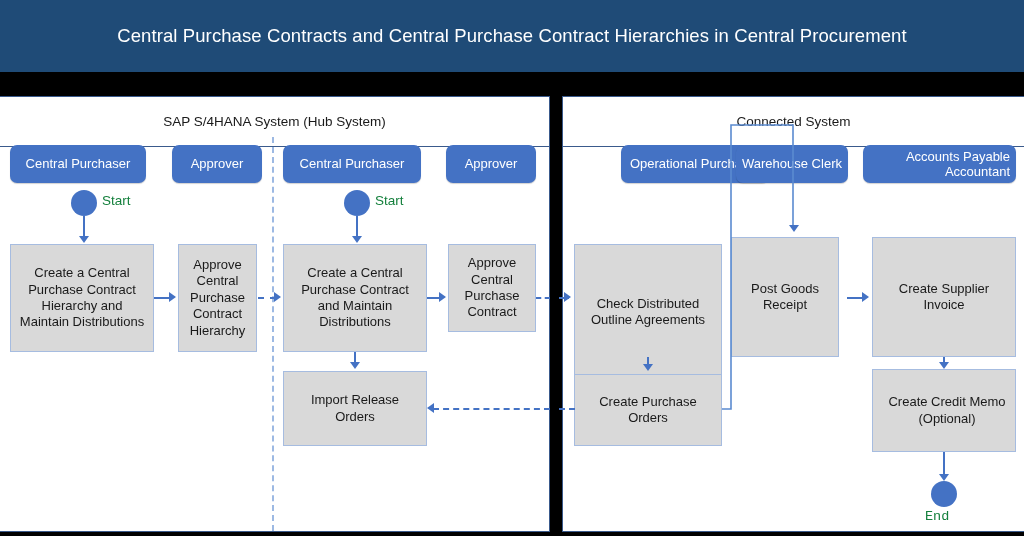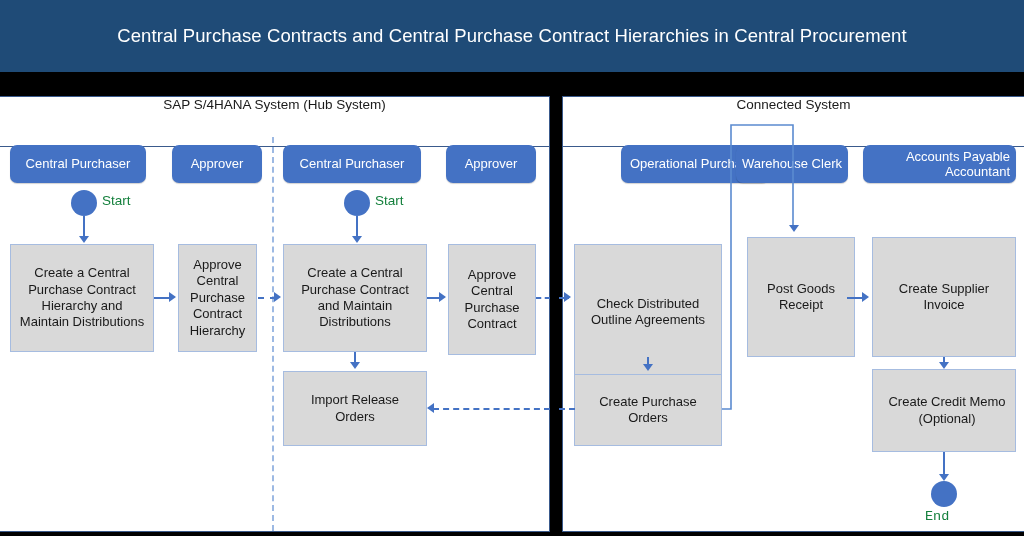--- a/index.html
+++ b/index.html
@@ -28,21 +28,21 @@
     position:absolute;background:#ffffff;
     border:1px solid #3A5A8C;
     box-sizing:border-box;
   }
   #pool-left{left:0px;top:96px;width:550px;height:436px;border-left:none;}
   #pool-right{left:562px;top:96px;width:462px;height:436px;border-right:none;}
 
   .lane-head{
     position:absolute;left:0;top:0;right:0;height:50px;
     border-bottom:1px solid #3A5A8C;
-    display:flex;justify-content:center;
+    display:flex;align-items:center;justify-content:center;
     box-sizing:border-box;background:#ffffff;
   }
   .lane-head .txt{font-size:13.5px;color:#1a1a1a;}
 
   
   .lane-divider{
     position:absolute;top:40px;bottom:0px;width:0;
     border-left:2px dashed #9DB9E3;
   }
 
@@ -143,21 +143,21 @@
 
     <div class="task" style="left:10px;top:147px;width:144px;height:108px;">
       <span>Create a Central Purchase Contract Hierarchy and Maintain Distributions</span>
     </div>
     <div class="task" style="left:178px;top:147px;width:79px;height:108px;">
       <span>Approve Central Purchase Contract Hierarchy</span>
     </div>
     <div class="task" style="left:283px;top:147px;width:144px;height:108px;">
       <span>Create a Central Purchase Contract and Maintain Distributions</span>
     </div>
-    <div class="task" style="left:448px;top:147px;width:88px;height:111px;">
+    <div class="task" style="left:448px;top:147px;width:88px;height:88px;">
       <span>Approve Central Purchase Contract</span>
     </div>
     <div class="task" style="left:283px;top:274px;width:144px;height:75px;">
       <span>Import Release Orders</span>
     </div>
 
     <div class="conn h" style="left:154px;top:200px;width:17px;"></div>
     <div class="arrow right" style="left:169px;top:195px;"></div>
 
     <div class="dash-h" style="left:258px;top:200px;width:18px;"></div>
@@ -190,21 +190,21 @@
     <div class="role" style="left:300px;top:48px;width:153px;height:38px;text-align:right;">
       <span>Accounts Payable Accountant</span>
     </div>
 
     <div class="task" style="left:11px;top:147px;width:148px;height:136px;">
       <span>Check Distributed Outline Agreements</span>
     </div>
     <div class="task" style="left:11px;top:277px;width:148px;height:72px;">
       <span>Create Purchase Orders</span>
     </div>
-    <div class="task" style="left:184px;top:140px;width:108px;height:120px;">
+    <div class="task" style="left:168px;top:140px;width:108px;height:120px;">
       <span>Post Goods Receipt</span>
     </div>
     <div class="task" style="left:309px;top:140px;width:144px;height:120px;">
       <span>Create Supplier Invoice</span>
     </div>
     <div class="task" style="left:309px;top:272px;width:144px;height:83px;padding-left:12px;">
       <span>Create Credit Memo (Optional)</span>
     </div>
 
     <div class="dash-h" style="left:-4px;top:200px;width:10px;"></div>

